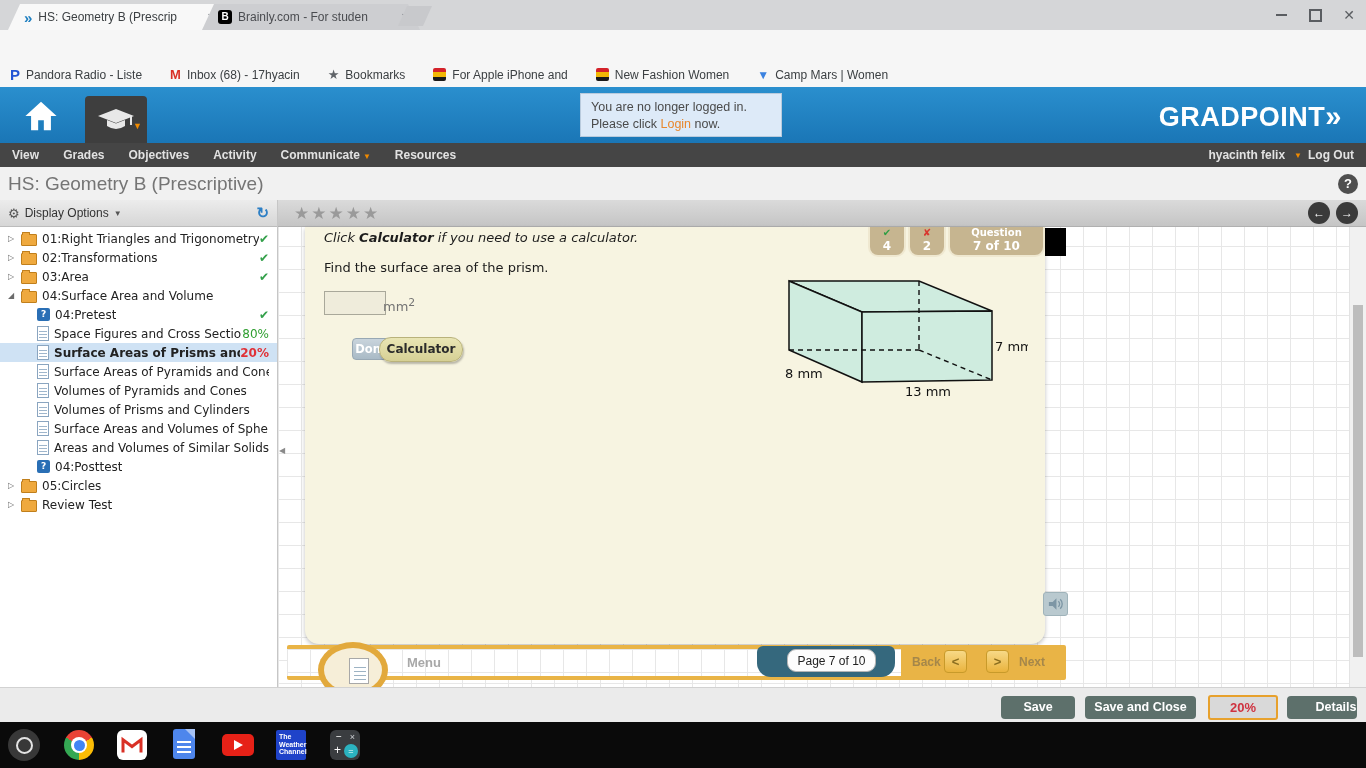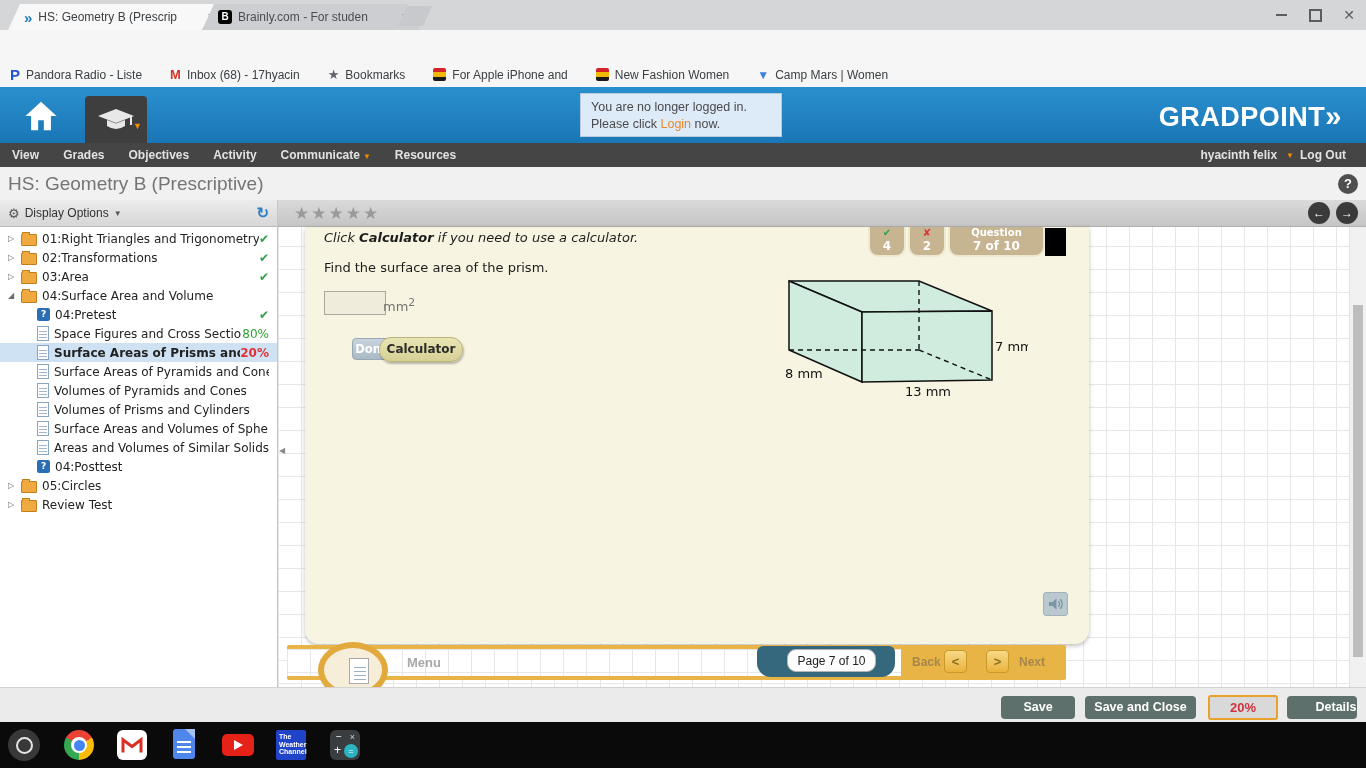--- a/index.html
+++ b/index.html
@@ -73,21 +73,21 @@
   #notice a{color:#e8872c;text-decoration:none;}
   #gp-logo{right:24px;top:13px;color:#fff;font-size:27px;font-weight:bold;letter-spacing:.5px;
      font-family:"Liberation Sans",sans-serif;}
   #gp-logo .chev{font-size:29px;}
 
   
   #navbar{left:0;top:143px;width:1366px;height:24px;background:#454545;display:flex;align-items:center;
      font-size:12px;font-weight:bold;color:#e2e2e2;}
   .nav-item{padding:0 12px;}
   .nav-caret{color:#f08a00;font-size:8px;margin-left:3px;}
-  #nav-right{margin-left:auto;display:flex;align-items:center;gap:6px;padding-right:20px;}
+  #nav-right{margin-left:auto;display:flex;align-items:center;gap:6px;padding-right:12px;}
 
   
   #pagetitlebar{left:0;top:167px;width:1366px;height:33px;background:#f1f1f1;}
   #course-title{left:8px;top:6px;font-size:19px;color:#757575;}
   #help-btn{right:8px;top:7px;width:20px;height:20px;border-radius:50%;background:#4f4f4f;color:#fff;
      font-size:13px;font-weight:bold;text-align:center;line-height:20px;}
 
   
   #main{left:0;top:200px;width:1366px;height:487px;}
   #sidebar{left:0;top:0;width:278px;height:100%;background:#fff;border-right:1px solid #c6c6c6;box-sizing:border-box;}
@@ -121,21 +121,21 @@
      border-bottom:1px solid #b0b0b0;box-sizing:border-box;}
   #stars{left:16px;top:3px;letter-spacing:2px;font-size:17px;color:#9a9a9a;}
   .circ-arrow{top:2px;width:22px;height:22px;border-radius:50%;background:#3a3a3a;color:#fff;
      text-align:center;line-height:22px;font-size:12px;font-weight:bold;}
   #arrow-back{right:36px;}#arrow-fwd{right:8px;}
   #collapse-handle{left:1px;top:246px;font-size:8px;color:#8a8a8a;}
 
   
   #panel{left:27px;top:27px;width:740px;height:417px;background:#f7f4e1;
      border-radius:0 0 14px 14px;box-shadow:0 2px 4px rgba(0,0,0,.25);
-     font-family:"DejaVu Sans","Liberation Sans",sans-serif;padding-left:44px;}
+     font-family:"DejaVu Sans","Liberation Sans",sans-serif;}
   #instruction{left:19px;top:3px;font-size:13px;font-style:italic;color:#1c1c1c;}
   #question-text{left:19px;top:33px;font-size:13px;color:#1c1c1c;}
   #answer-input{left:19px;top:64px;width:52px;height:22px;background:#efecdb;border:1px solid #a9a89a;
      font-size:13px;padding:0 4px;}
   #answer-unit{left:78px;top:69px;font-size:13px;color:#737373;}
   #done-btn{left:23px;top:111px;width:38px;height:20px;background:linear-gradient(#c9d4dc,#a9bac6);
      border:1px solid #98a8b4;border-radius:4px;color:#fff;font-weight:bold;font-size:11.5px;
      text-align:center;line-height:20px;margin-left:24px;}
   #calc-btn{left:74px;top:110px;width:82px;height:23px;background:linear-gradient(#e9e5b4,#d6d095);
      border:1px solid #b9b27b;border-radius:12px;color:#2b2b2b;font-weight:bold;font-size:12px;

